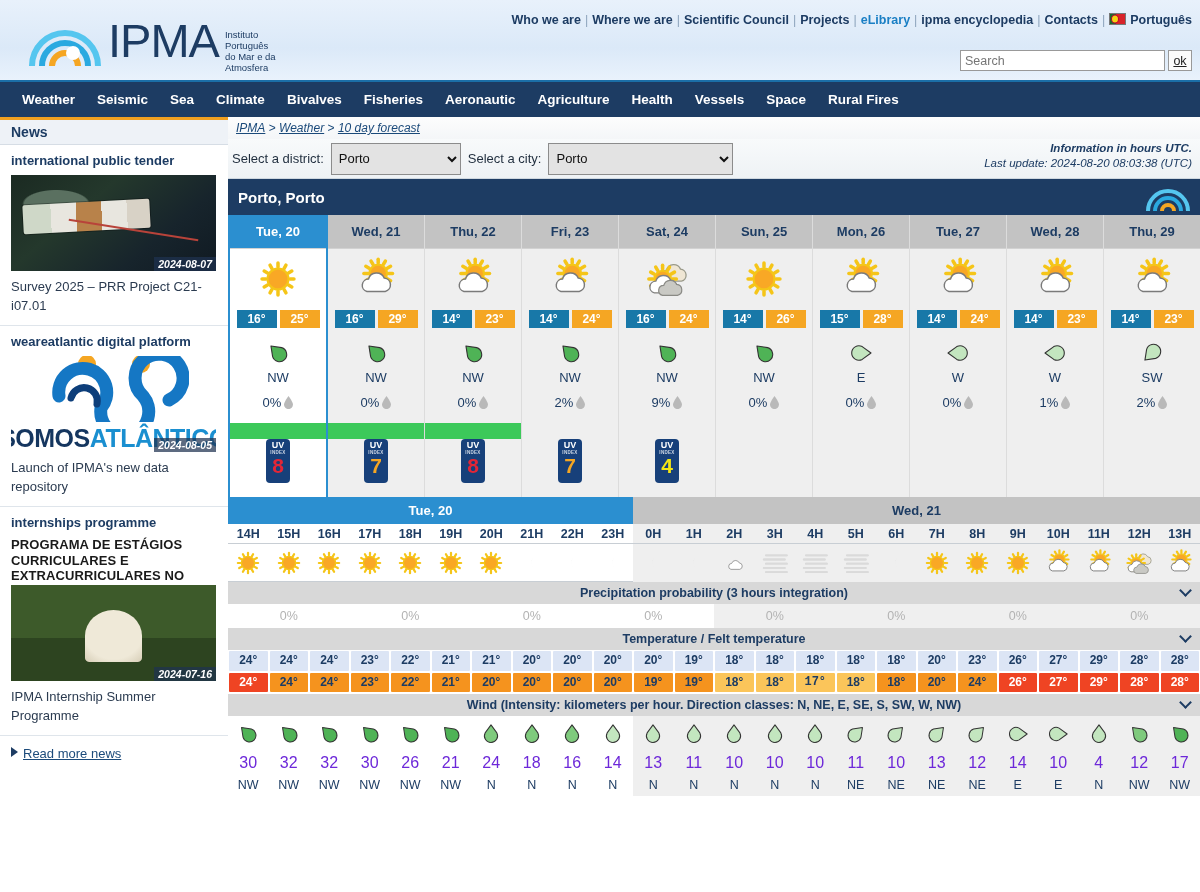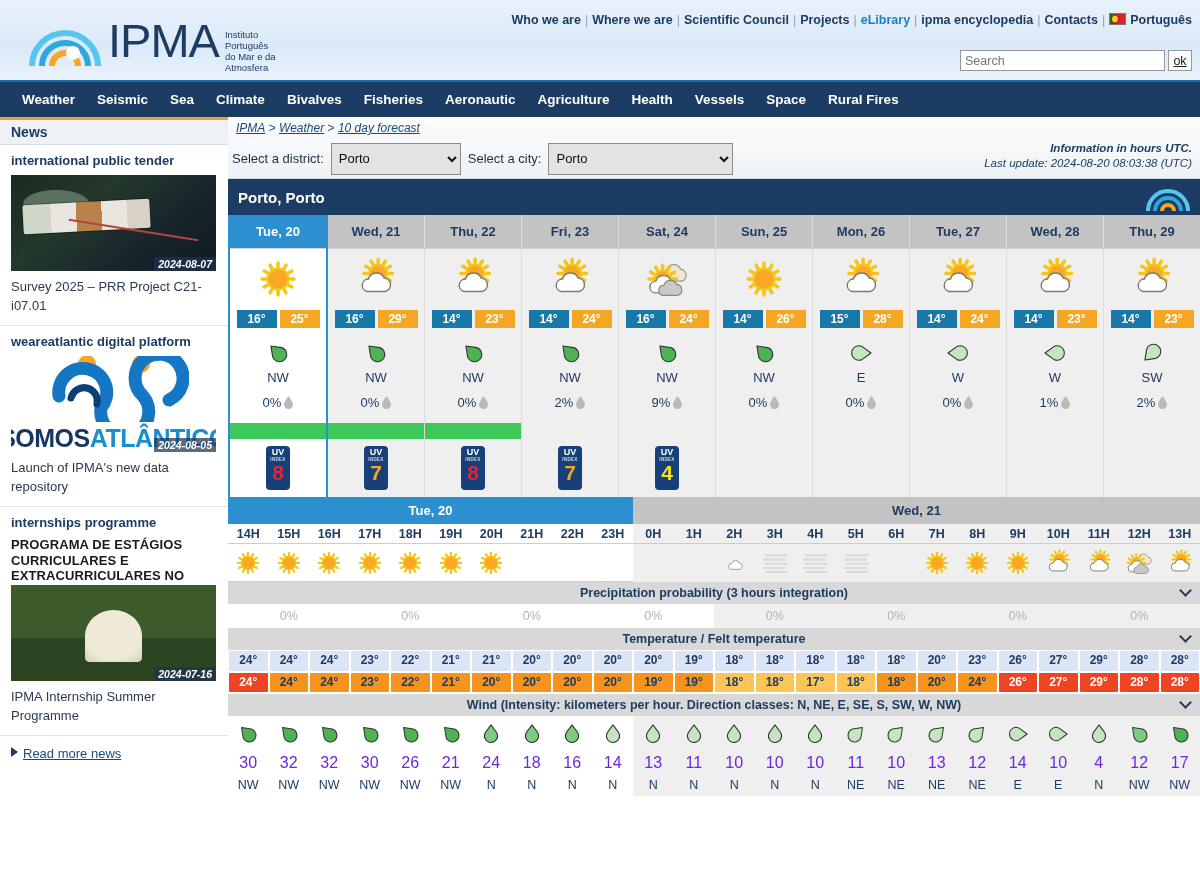--- a/index.html
+++ b/index.html
@@ -182,21 +182,21 @@
     min-width: 40px; text-align: center;
   }
   .tmin { background: #1878a8; }
   .tmax { background: #f5a623; }
   .wind-ico { height: 34px; display: flex; align-items: center; justify-content: center; }
   .wind-dir { text-align: center; font-size: 13px; color: #1d3c63; padding-bottom: 10px; }
   .prec { text-align: center; font-size: 13px; color: #1d3c63; padding-bottom: 13px; }
   .prec .drop { margin-left: 3px; vertical-align: -2px; }
   .greenbar { height: 16px; background: #3cc95a; }
   .greenbar.empty { background: transparent; }
-  .uvwrap { height: 58px; display: flex; align-items: center; justify-content: center; }
+  .uvwrap { height: 58px; display: flex; align-items: flex-start; justify-content: center; }
   .uvbadge {
     width: 24px; height: 44px; background: #17407a; border-radius: 4px;
     display: flex; flex-direction: column; align-items: center; justify-content: flex-start;
     padding-top: 2px;
   }
   .uvbadge .uv { font-size: 9px; font-weight: bold; color: #fff; line-height: 9px; }
   .uvbadge .ix { font-size: 4.5px; font-weight: bold; color: #cfd8e6; letter-spacing: .3px; line-height: 6px; }
   .uvbadge .num { font-size: 21px; font-weight: bold; line-height: 22px; margin-top: -1px; }
 
   
@@ -1233,21 +1233,21 @@
           <div class="fcell" style="background: rgb(245, 147, 30); color: rgb(29, 60, 99);">22°</div>
           <div class="fcell" style="background: rgb(245, 147, 30); color: rgb(29, 60, 99);">21°</div>
           <div class="fcell" style="background: rgb(245, 147, 30); color: rgb(29, 60, 99);">20°</div>
           <div class="fcell" style="background: rgb(245, 147, 30); color: rgb(29, 60, 99);">20°</div>
           <div class="fcell" style="background: rgb(245, 147, 30); color: rgb(29, 60, 99);">20°</div>
           <div class="fcell" style="background: rgb(245, 147, 30); color: rgb(29, 60, 99);">20°</div>
           <div class="fcell" style="background: rgb(245, 147, 30); color: rgb(29, 60, 99);">19°</div>
           <div class="fcell" style="background: rgb(245, 147, 30); color: rgb(29, 60, 99);">19°</div>
           <div class="fcell" style="background: rgb(251, 197, 90); color: rgb(29, 60, 99);">18°</div>
           <div class="fcell" style="background: rgb(251, 197, 90); color: rgb(29, 60, 99);">18°</div>
-          <div class="fcell" style="background: rgb(251, 197, 90); color: rgb(29, 60, 99);">17°</div>
+          <div class="fcell" style="background: rgb(251, 197, 90); color: rgb(29, 60, 99); font-family: Liberation Mono, monospace;">17°</div>
           <div class="fcell" style="background: rgb(251, 197, 90); color: rgb(29, 60, 99);">18°</div>
           <div class="fcell" style="background: rgb(245, 147, 30); color: rgb(29, 60, 99);">18°</div>
           <div class="fcell" style="background: rgb(245, 147, 30); color: rgb(29, 60, 99);">20°</div>
           <div class="fcell" style="background: rgb(245, 147, 30); color: rgb(29, 60, 99);">24°</div>
           <div class="fcell" style="background: rgb(239, 68, 35); color: rgb(255, 255, 255);">26°</div>
           <div class="fcell" style="background: rgb(239, 68, 35); color: rgb(255, 255, 255);">27°</div>
           <div class="fcell" style="background: rgb(239, 68, 35); color: rgb(255, 255, 255);">29°</div>
           <div class="fcell" style="background: rgb(239, 68, 35); color: rgb(255, 255, 255);">28°</div>
           <div class="fcell" style="background: rgb(239, 68, 35); color: rgb(255, 255, 255);">28°</div>
         </div>

